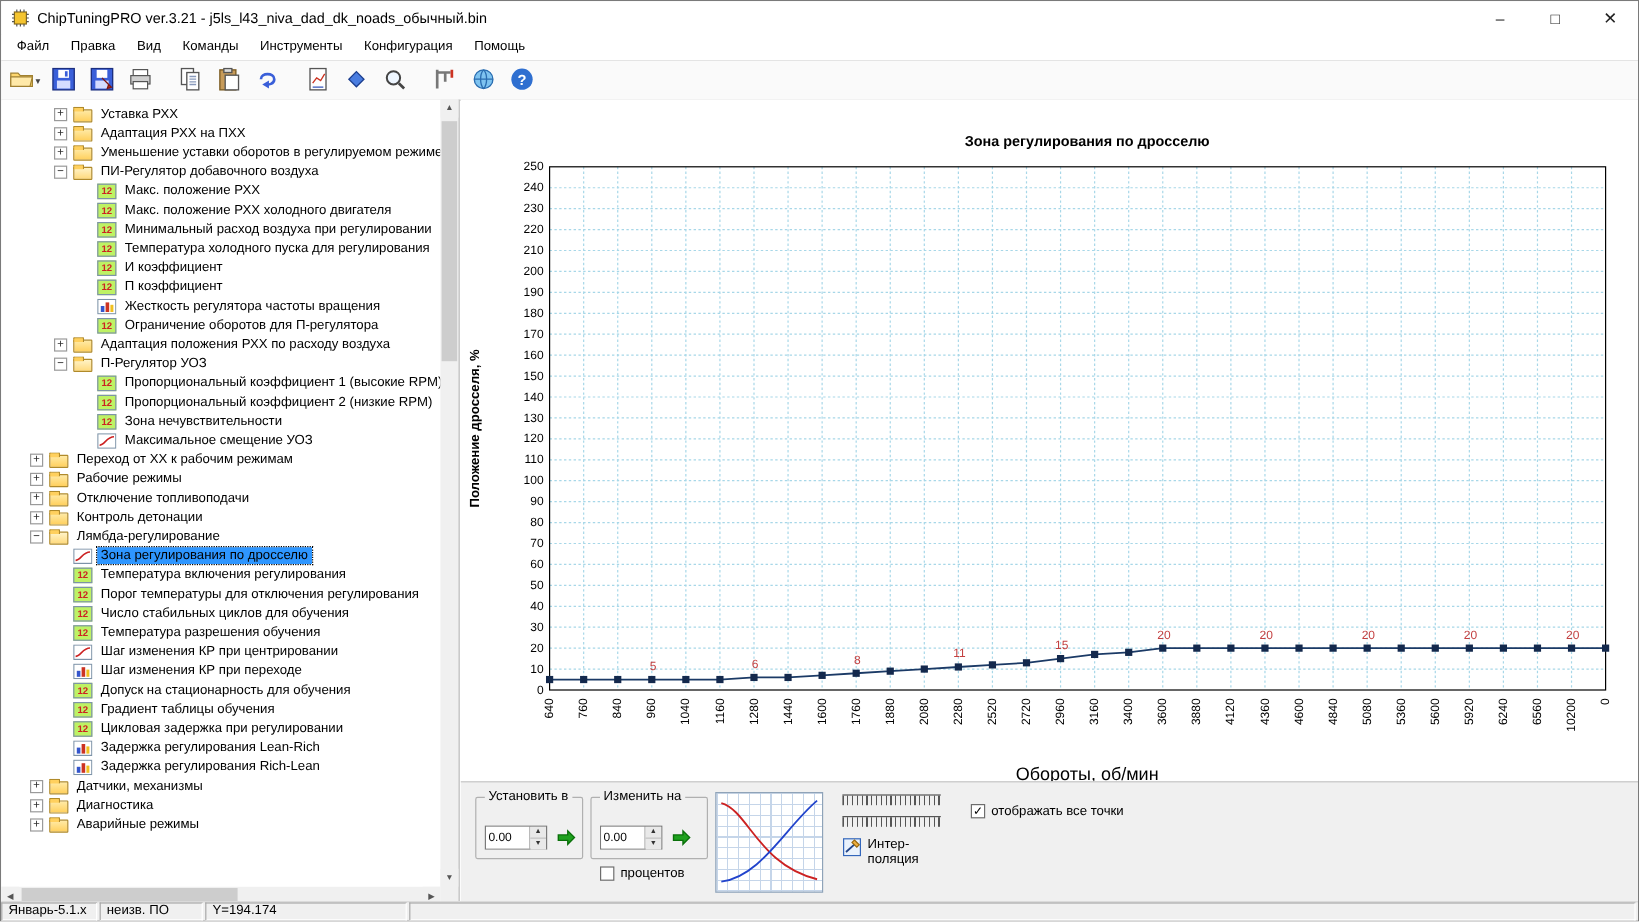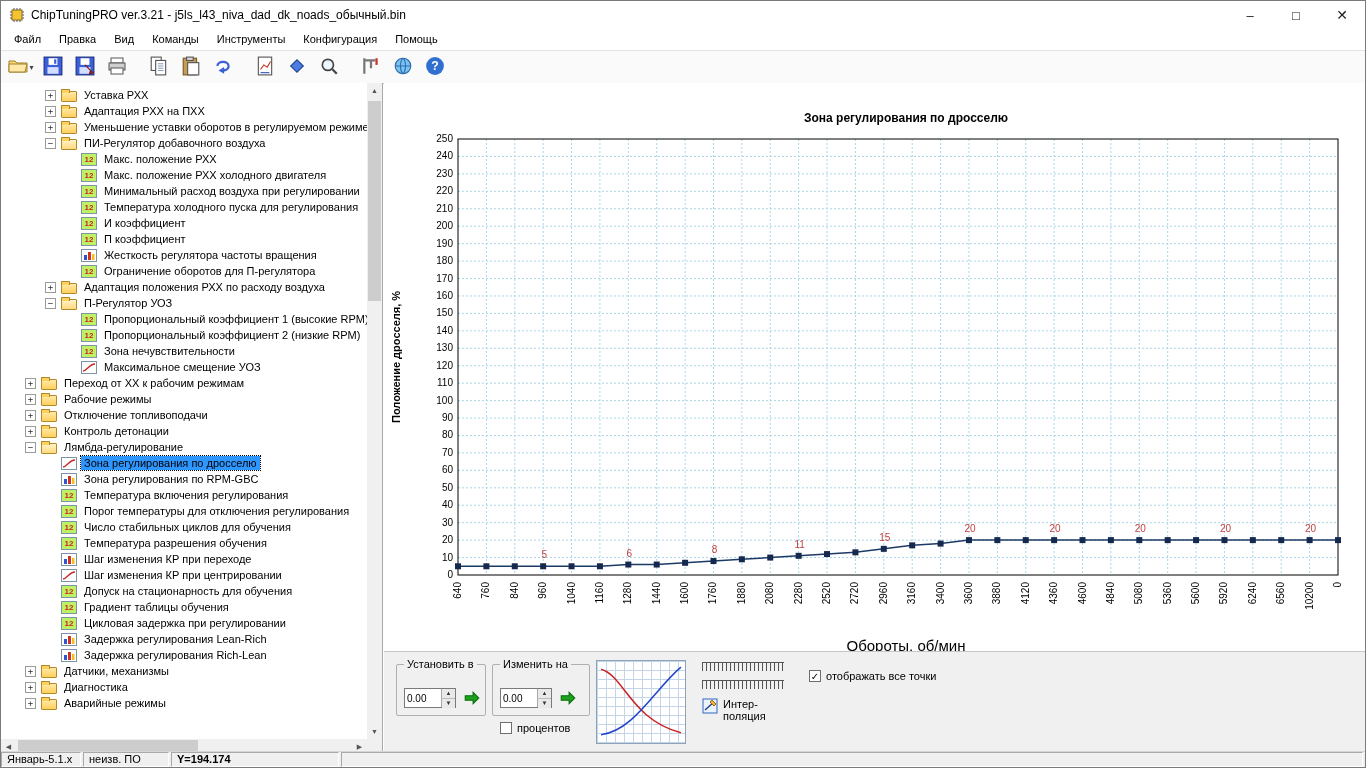--- a/index.html
+++ b/index.html
@@ -335,71 +335,59 @@
           <span class="ticon ticon-curve">
             <svg viewBox="0 0 16 13">
               <rect x="0.5" y="0.5" width="15" height="12" fill="#fff" stroke="#7d93a8"></rect>
               <path d="M2 10 C6 10 8 3 14 3" stroke="#cc2222" fill="none" stroke-width="1.3"></path>
             </svg>
           </span>
           <span class="tlabel">Зона регулирования по дросселю</span>
         </div>
         <div class="tree-row" style="padding-left: 44px;">
           <span class="expand-spacer"></span>
+          <span class="ticon ticon-map12">12</span>
+          <span class="tlabel">Температура включения регулирования</span>
+        </div>
+        <div class="tree-row" style="padding-left: 44px;">
+          <span class="expand-spacer"></span>
+          <span class="ticon ticon-map12">12</span>
+          <span class="tlabel">Порог температуры для отключения регулирования</span>
+        </div>
+        <div class="tree-row" style="padding-left: 44px;">
+          <span class="expand-spacer"></span>
+          <span class="ticon ticon-map12">12</span>
+          <span class="tlabel">Число стабильных циклов для обучения</span>
+        </div>
+        <div class="tree-row" style="padding-left: 44px;">
+          <span class="expand-spacer"></span>
+          <span class="ticon ticon-map12">12</span>
+          <span class="tlabel">Температура разрешения обучения</span>
+        </div>
+        <div class="tree-row" style="padding-left: 44px;">
+          <span class="expand-spacer"></span>
+          <span class="ticon ticon-curve">
+            <svg viewBox="0 0 16 13">
+              <rect x="0.5" y="0.5" width="15" height="12" fill="#fff" stroke="#7d93a8"></rect>
+              <path d="M2 10 C6 10 8 3 14 3" stroke="#cc2222" fill="none" stroke-width="1.3"></path>
+            </svg>
+          </span>
+          <span class="tlabel">Шаг изменения КР при центрировании</span>
+        </div>
+        <div class="tree-row" style="padding-left: 44px;">
+          <span class="expand-spacer"></span>
           <span class="ticon ticon-chart3d">
             <svg viewBox="0 0 16 13">
               <rect x="0.5" y="0.5" width="15" height="12" fill="#fff" stroke="#7d93a8"></rect>
               <rect x="3" y="6" width="3" height="5" fill="#3355cc"></rect>
               <rect x="7" y="3" width="3" height="8" fill="#cc3322"></rect>
               <rect x="11" y="5" width="2.5" height="6" fill="#f0c020"></rect>
             </svg>
           </span>
-          <span class="tlabel">Зона регулирования по RPM-GBC</span>
-        </div>
-        <div class="tree-row" style="padding-left: 44px;">
-          <span class="expand-spacer"></span>
-          <span class="ticon ticon-map12">12</span>
-          <span class="tlabel">Температура включения регулирования</span>
-        </div>
-        <div class="tree-row" style="padding-left: 44px;">
-          <span class="expand-spacer"></span>
-          <span class="ticon ticon-map12">12</span>
-          <span class="tlabel">Порог температуры для отключения регулирования</span>
-        </div>
-        <div class="tree-row" style="padding-left: 44px;">
-          <span class="expand-spacer"></span>
-          <span class="ticon ticon-map12">12</span>
-          <span class="tlabel">Число стабильных циклов для обучения</span>
-        </div>
-        <div class="tree-row" style="padding-left: 44px;">
-          <span class="expand-spacer"></span>
-          <span class="ticon ticon-map12">12</span>
-          <span class="tlabel">Температура разрешения обучения</span>
-        </div>
-        <div class="tree-row" style="padding-left: 44px;">
-          <span class="expand-spacer"></span>
-          <span class="ticon ticon-chart3d">
-            <svg viewBox="0 0 16 13">
-              <rect x="0.5" y="0.5" width="15" height="12" fill="#fff" stroke="#7d93a8"></rect>
-              <rect x="3" y="6" width="3" height="5" fill="#3355cc"></rect>
-              <rect x="7" y="3" width="3" height="8" fill="#cc3322"></rect>
-              <rect x="11" y="5" width="2.5" height="6" fill="#f0c020"></rect>
-            </svg>
-          </span>
           <span class="tlabel">Шаг изменения КР при переходе</span>
-        </div>
-        <div class="tree-row" style="padding-left: 44px;">
-          <span class="expand-spacer"></span>
-          <span class="ticon ticon-curve">
-            <svg viewBox="0 0 16 13">
-              <rect x="0.5" y="0.5" width="15" height="12" fill="#fff" stroke="#7d93a8"></rect>
-              <path d="M2 10 C6 10 8 3 14 3" stroke="#cc2222" fill="none" stroke-width="1.3"></path>
-            </svg>
-          </span>
-          <span class="tlabel">Шаг изменения КР при центрировании</span>
         </div>
         <div class="tree-row" style="padding-left: 44px;">
           <span class="expand-spacer"></span>
           <span class="ticon ticon-map12">12</span>
           <span class="tlabel">Допуск на стационарность для обучения</span>
         </div>
         <div class="tree-row" style="padding-left: 44px;">
           <span class="expand-spacer"></span>
           <span class="ticon ticon-map12">12</span>
           <span class="tlabel">Градиент таблицы обучения</span>
@@ -695,17 +683,17 @@
 
     <div class="cb-row" style="left:425px;top:18px;">
       <span class="cb" id="cb-allpoints">✓</span>
       <span>отображать все точки</span>
     </div>
   </div>
 
   <div class="statusbar">
       <div class="sb-cell" style="width: 80px;">Январь-5.1.x</div>
       <div class="sb-cell" style="width: 86px;">неизв. ПО</div>
-      <div class="sb-cell" style="width: 168px; font-weight: bold;">Y=194.174</div>
+      <div class="sb-cell" style="width: 168px;">Y=194.174</div>
       <div class="sb-cell" style="flex: 1 1 0%;"></div>
     </div>
 
 </div>
 
 </body></html>

